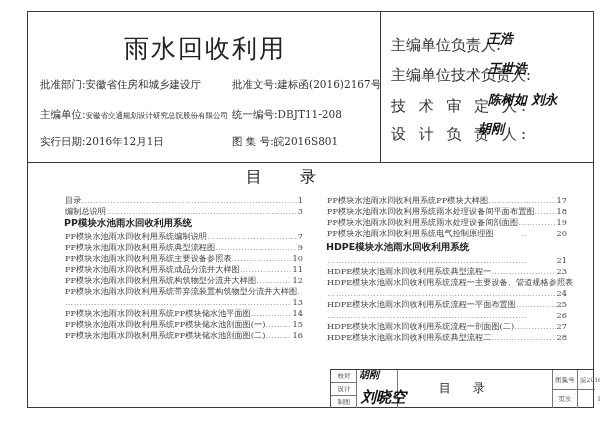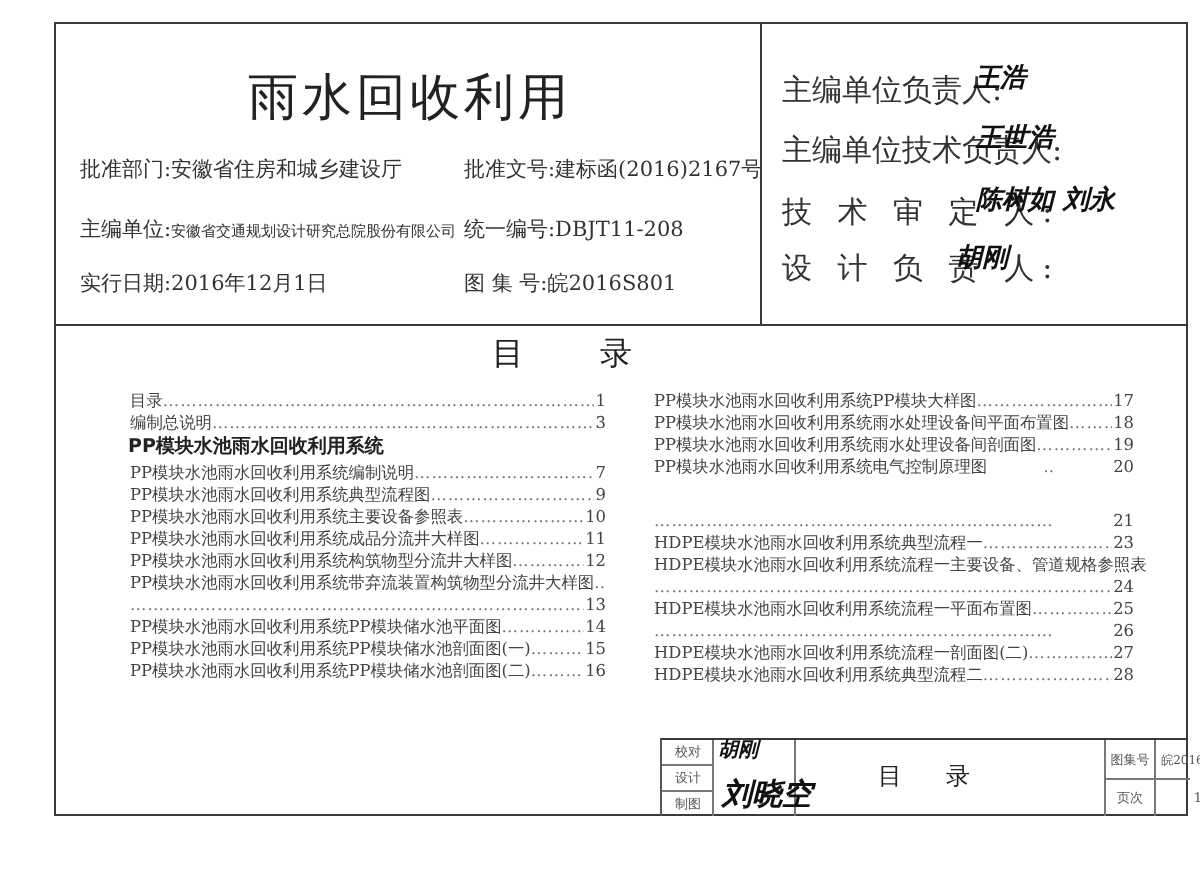--- a/index.html
+++ b/index.html
@@ -166,20 +166,21 @@
   <div class="toc-line" style="top:22px;">
     <span class="t">PP模块水池雨水回收利用系统雨水处理设备间剖面图</span>
       <span class="d">……………………………………………………………</span>
       <span class="p">19</span>
   </div>
   <div class="toc-line" style="top:33px;gap:28px;">
     <span class="t">PP模块水池雨水回收利用系统电气控制原理图</span>
       <span class="d">……………………………………………………………</span>
       <span class="p">20</span>
   </div>
+  <div class="toc-sec" style="left:-1px; top:46px;">HDPE模块水池雨水回收利用系统</div>
   <div class="toc-line" style="top:60px;">
       <span class="d">……………………………………………………………</span>
       <span class="p">21</span>
   </div>
   <div class="toc-line" style="top:71px;">
     <span class="t">HDPE模块水池雨水回收利用系统典型流程一</span>
       <span class="d">……………………………………………………………</span>
       <span class="p">23</span>
   </div>
   <div class="toc-line" style="top:82px;">

